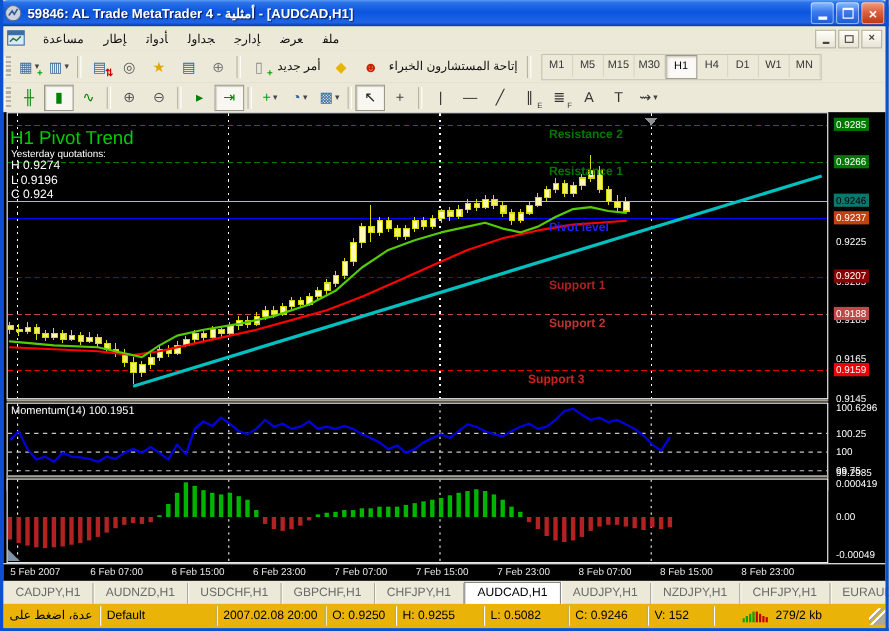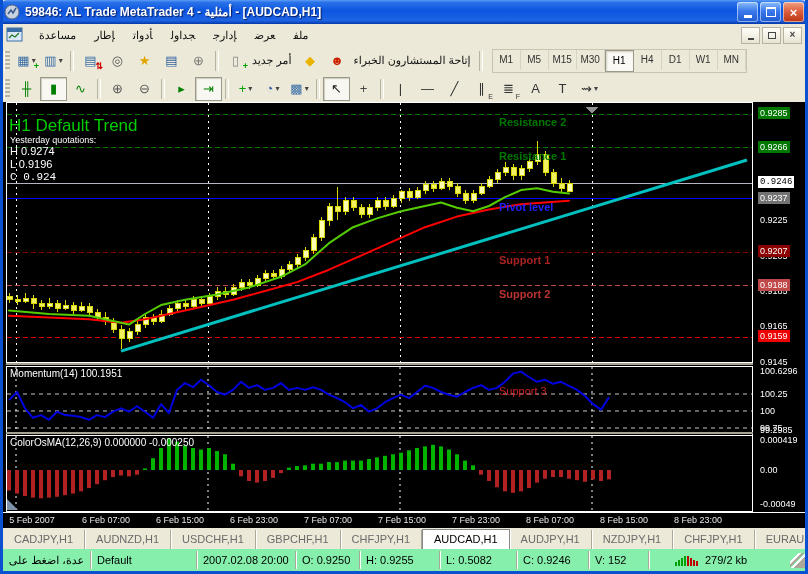--- a/index.html
+++ b/index.html
@@ -66,21 +66,21 @@
   .axlab{position:absolute;left:3px;height:12px;line-height:12px;font-size:9px;color:#fff;padding:0 2px;}
   #timestrip{position:absolute;left:3px;right:3px;top:512px;height:16px;background:#000;border-top:1px solid #fff;}
   .tlab{position:absolute;top:2px;transform:translateX(-50%);color:#e8e8e8;font-size:9px;white-space:nowrap;}
   
   #tabbar{position:absolute;left:3px;right:3px;top:528px;height:21px;background:#ece9d8;
     display:flex;align-items:flex-end;font-size:11px;border-bottom:1px solid #c8c4b4;}
   .tab{padding:3px 11px 3px;color:#6a6a6a;border-right:1px solid #aca899;box-shadow:1px 0 0 #fff;
     height:13px;line-height:13px;}
   .tab.active{background:#fff;color:#000;border:1px solid #888;border-bottom:none;font-weight:normal;}
   
-  #statusbar{position:absolute;left:3px;right:3px;top:549px;height:22px;background:#86efac;
+  #statusbar{position:absolute;left:3px;right:3px;top:549px;height:22px;background:#eab308;
     display:flex;align-items:center;font-size:11px;color:#000;}
   .seg{height:18px;line-height:18px;padding:0 6px;border-right:1px solid #aca899;box-shadow:1px 0 0 #fff;
     overflow:hidden;white-space:nowrap;box-sizing:border-box;}
   .grip-corner{width:15px;height:15px;margin-left:auto;
     background:
      linear-gradient(135deg,transparent 0 6px,#fff 6px 8px,#aca899 8px 10px,transparent 10px 11px,#fff 11px 13px,#aca899 13px 15px) ;
   }
 </style>
 </head>
 <body>
@@ -412,32 +412,32 @@
         <line x1="546" y1="65.8" x2="546" y2="83.5" stroke="#d8d800" stroke-width="1"></line>
         <rect x="544" y="69.4" width="5" height="10.6" fill="#f0f060" stroke="#d8d800" stroke-width="1"></rect>
         <line x1="554" y1="74.7" x2="554" y2="88.8" stroke="#d8d800" stroke-width="1"></line>
         <rect x="552" y="80.0" width="5" height="5.3" fill="#f0f060" stroke="#d8d800" stroke-width="1"></rect>
         <line x1="562" y1="76.5" x2="562" y2="88.8" stroke="#d8d800" stroke-width="1"></line>
         <rect x="560" y="80.0" width="5" height="8.8" fill="#ffffb4" stroke="#d8d800" stroke-width="1"></rect>
         <polyline points="2,212.7 42,214.5 82,216.3 114,219.8 138,216.3 162,211.0 194,203.9 226,196.8 258,188.0 290,179.1 322,166.7 354,152.6 386,138.4 418,124.2 450,113.6 482,106.5 514,101.2 538,99.5 562,97.7" fill="none" stroke="#ff0000" stroke-width="2" stroke-linejoin="round" stroke-linecap="round" shape-rendering="auto"></polyline>
         <polyline points="2,207.4 42,211.0 82,212.7 106,218.1 122,221.6 138,211.0 154,202.1 178,196.8 210,191.5 242,184.4 274,173.8 298,161.4 322,140.2 346,124.2 370,115.4 394,108.3 418,103.0 434,99.5 450,104.8 466,108.3 482,103.0 498,94.2 514,87.1 530,85.3 546,88.8 562,90.6" fill="none" stroke="#55cc00" stroke-width="2" stroke-linejoin="round" stroke-linecap="round" shape-rendering="auto"></polyline>
         <polygon points="579,4 591,4 585,11" fill="#909090"></polygon>
       </svg>
-    <div class="ovl" style="left:2px;top:13px;font-size:17px;color:#00cc00;">H1 Default Trend</div>
+    <div class="ovl" style="left:2px;top:13px;font-size:17px;color:#00cc00;">H1 Pivot Trend</div>
     <div class="ovl" style="left:3px;top:32px;font-size:9px;">Yesterday quotations:</div>
     <div class="ovl" style="left:3px;top:42px;font-size:11px;">H 0.9274</div>
     <div class="ovl" style="left:3px;top:55px;font-size:11px;">L 0.9196</div>
-    <div class="ovl" style="left:3px;top:68px;font-size:11px;font-family:Liberation Mono, monospace;">C 0.924</div>
+    <div class="ovl" style="left:3px;top:68px;font-size:11px;">C 0.924</div>
     <div id="level-labels">
         <div class="ovl" style="left: 492px; top: 13px; font-size: 11px; font-weight: bold; color: rgb(0, 120, 0);">Resistance 2</div>
         <div class="ovl" style="left: 492px; top: 47px; font-size: 11px; font-weight: bold; color: rgb(0, 120, 0);">Resistance 1</div>
         <div class="ovl" style="left: 492px; top: 98px; font-size: 11px; font-weight: bold; color: rgb(34, 34, 255);">Pivot level</div>
         <div class="ovl" style="left: 492px; top: 151px; font-size: 11px; font-weight: bold; color: rgb(170, 34, 34);">Support 1</div>
         <div class="ovl" style="left: 492px; top: 185px; font-size: 11px; font-weight: bold; color: rgb(187, 51, 51);">Support 2</div>
-        <div class="ovl" style="left: 492px; top: 236px; font-size: 11px; font-weight: normal; color: rgb(204, 34, 34); margin-top: 46px;">Support 3</div>
+        <div class="ovl" style="left: 473px; top: 236px; font-size: 11px; font-weight: bold; color: rgb(204, 34, 34);">Support 3</div>
       </div>
   </div>
   <div class="splitter" style="top:261px;"></div>
   <div class="panel" id="panel-mom">
     <svg id="svg-mom" width="745" height="64">
         <line x1="0" y1="27.0" x2="745" y2="27.0" stroke="#c8c8c8" stroke-width="1" stroke-dasharray="4,4"></line>
         <line x1="0" y1="44.0" x2="745" y2="44.0" stroke="#c8c8c8" stroke-width="1" stroke-dasharray="4,4"></line>
         <line x1="0" y1="61.0" x2="745" y2="61.0" stroke="#c8c8c8" stroke-width="1" stroke-dasharray="4,4"></line>
         <line x1="9" y1="0" x2="9" y2="64" stroke="#ffffff" stroke-width="1" stroke-dasharray="2,4"></line>
         <line x1="201" y1="0" x2="201" y2="64" stroke="#ffffff" stroke-width="1" stroke-dasharray="2,4"></line>
@@ -525,35 +525,34 @@
         <rect x="544" y="34.0" width="4" height="7.1" fill="#b22222"></rect>
         <rect x="552" y="34.0" width="4" height="7.1" fill="#b22222"></rect>
         <rect x="560" y="34.0" width="4" height="8.7" fill="#b22222"></rect>
         <rect x="568" y="34.0" width="4" height="10.2" fill="#b22222"></rect>
         <rect x="576" y="34.0" width="4" height="11.8" fill="#b22222"></rect>
         <rect x="584" y="34.0" width="4" height="9.4" fill="#b22222"></rect>
         <rect x="592" y="34.0" width="4" height="11.0" fill="#b22222"></rect>
         <rect x="600" y="34.0" width="4" height="9.4" fill="#b22222"></rect>
         <polygon points="0,74 11,74 0,63" fill="#7f93a8"></polygon>
       </svg>
-    <div class="ovl" style="left:3px;top:1px;font-size:10px;">ColorOsMA(12,26,9) 0.000000 -0.000250</div>
   </div>
   <div id="axiscol">
       <div class="axlab" style="top: 112px; color: rgb(255, 255, 255);">0.9225</div>
       <div class="axlab" style="top: 148px; color: rgb(255, 255, 255);">0.9205</div>
       <div class="axlab" style="top: 183px; color: rgb(255, 255, 255);">0.9185</div>
       <div class="axlab" style="top: 218px; color: rgb(255, 255, 255);">0.9165</div>
       <div class="axlab" style="top: 254px; color: rgb(255, 255, 255);">0.9145</div>
       <div class="axlab" style="top: 5px; background: rgb(0, 120, 0); color: rgb(255, 255, 255);">0.9285</div>
       <div class="axlab" style="top: 39px; background: rgb(0, 120, 0); color: rgb(255, 255, 255);">0.9266</div>
-      <div class="axlab" style="top: 90px; background: #737373; color: rgb(255, 255, 255);">0.9237</div>
+      <div class="axlab" style="top: 90px; background: #c2410c; color: rgb(255, 255, 255);">0.9237</div>
       <div class="axlab" style="top: 143px; background: rgb(139, 0, 0); color: rgb(255, 255, 255);">0.9207</div>
       <div class="axlab" style="top: 177px; background: rgb(192, 72, 72); color: rgb(255, 255, 255);">0.9188</div>
       <div class="axlab" style="top: 228px; background: rgb(238, 0, 0); color: rgb(255, 255, 255);">0.9159</div>
-      <div class="axlab" style="top: 74px; background: #ffffff; color: rgb(0, 0, 0); font-family: Liberation Mono, monospace;">0.9246</div>
+      <div class="axlab" style="top: 74px; background: #0f766e; color: rgb(0, 0, 0);">0.9246</div>
       <div class="axlab" style="top: 263px; color: rgb(255, 255, 255);">100.6296</div>
       <div class="axlab" style="top: 286px; color: rgb(255, 255, 255);">100.25</div>
       <div class="axlab" style="top: 303px; color: rgb(255, 255, 255);">100</div>
       <div class="axlab" style="top: 320px; color: rgb(255, 255, 255);">99.75</div>
       <div class="axlab" style="top: 322px; color: rgb(255, 255, 255);">99.2985</div>
       <div class="axlab" style="top: 332px; color: rgb(255, 255, 255);">0.000419</div>
       <div class="axlab" style="top: 362px; color: rgb(255, 255, 255);">0.00</div>
       <div class="axlab" style="top: 396px; color: rgb(255, 255, 255);">-0.00049</div>
     </div>
 </div>

